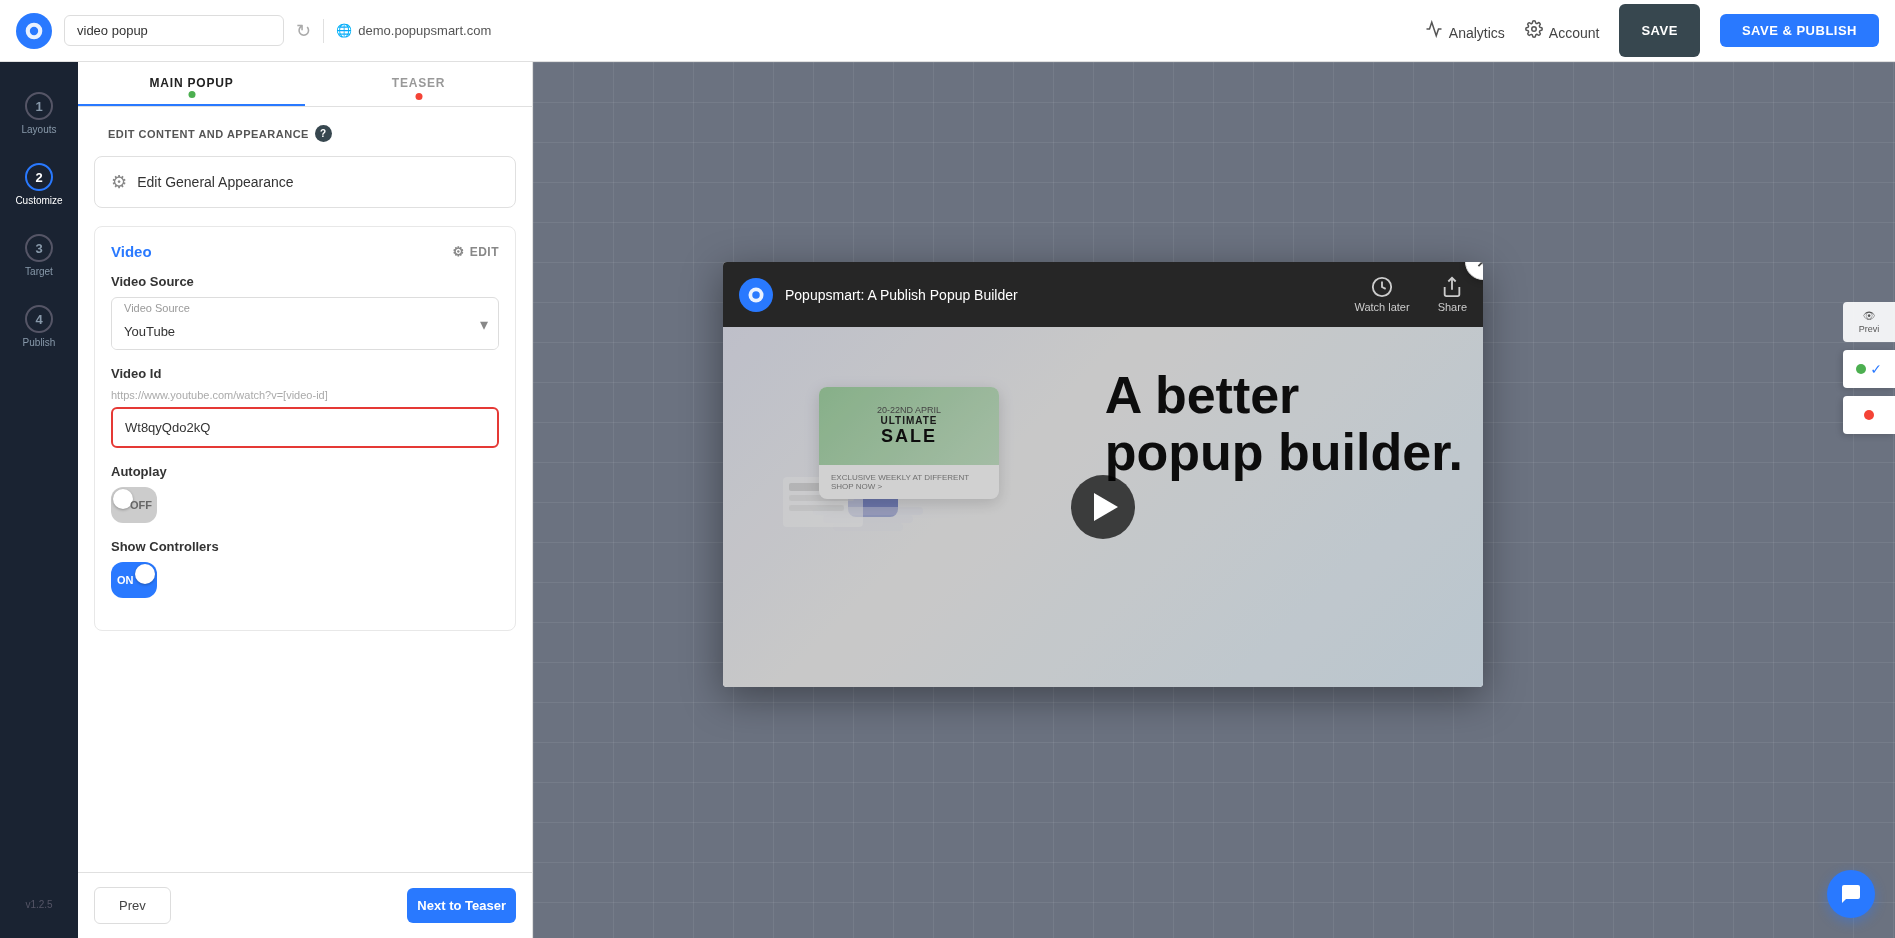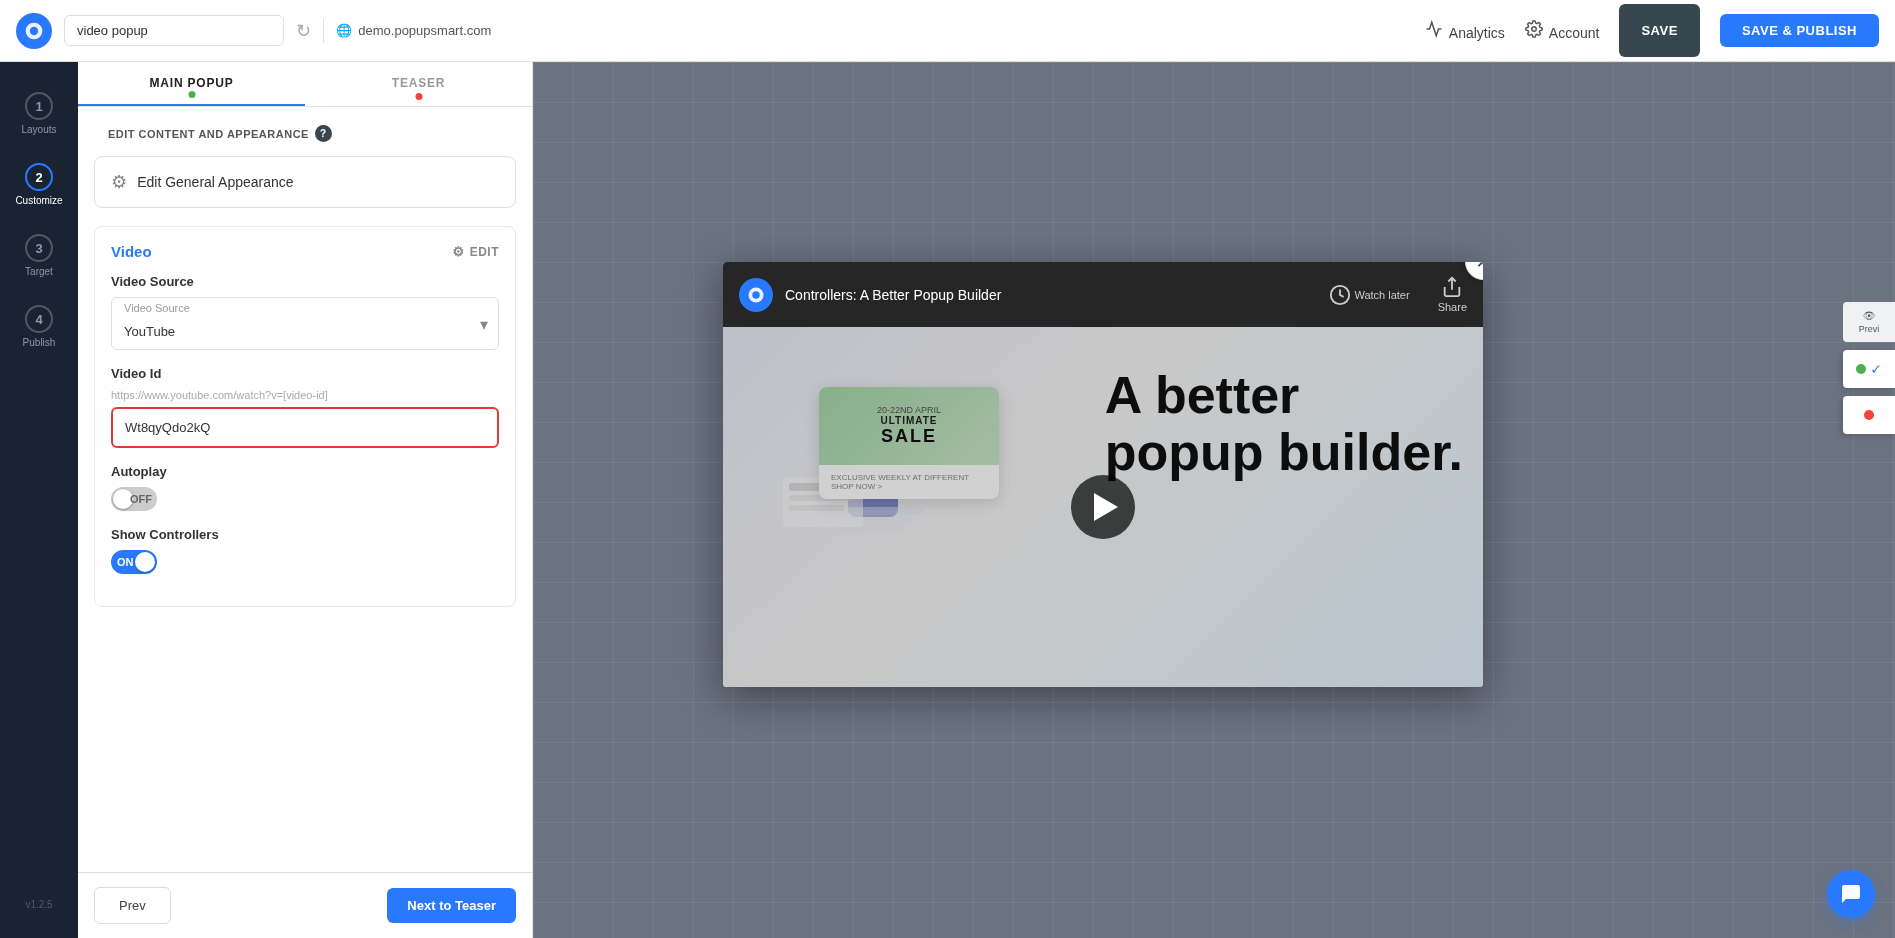--- a/index.html
+++ b/index.html
@@ -274,21 +274,21 @@
       font-size: 13px;
       color: #333;
       outline: none;
     }
 
     .toggle-row {
       display: flex; align-items: center; gap: 10px;
       margin-top: 4px;
     }
     .toggle {
-      width: 46px; height: 24px;
+      width: 46px; height: 36px;
       border-radius: 12px;
       position: relative;
       cursor: pointer;
     }
     .toggle.off { background: #ccc; }
     .toggle.on { background: #2979ff; }
     .toggle-knob {
       width: 20px; height: 20px;
       border-radius: 50%;
       background: white;
@@ -324,21 +324,21 @@
       border-radius: 6px;
       padding: 10px 24px;
       font-size: 13px;
       color: #444;
       cursor: pointer;
     }
     .btn-next {
       background: #2979ff;
       border: none;
       border-radius: 6px;
-      padding: 10px 20px;
+      padding: 10px 10px;
       font-size: 13px;
       color: white;
       font-weight: 600;
       cursor: pointer;
     }
 
     
     .canvas-area {
       flex: 1;
       position: relative;
@@ -375,21 +375,21 @@
       display: flex; align-items: center; justify-content: center;
       flex-shrink: 0;
     }
     .popup-title {
       color: white;
       font-size: 14px;
       font-weight: 500;
       flex: 1;
     }
     .watch-later-btn {
-      display: flex; flex-direction: row; align-items: center;
+      display: flex; flex-direction: column; align-items: center;
       color: #ccc; font-size: 11px; gap: 3px; cursor: pointer;
     }
     .share-btn {
       display: flex; flex-direction: column; align-items: center;
       color: #ccc; font-size: 11px; gap: 3px; cursor: pointer;
       margin-left: 16px;
     }
     .popup-video-area {
       position: relative;
       background: linear-gradient(135deg, #e8eaf6 0%, #f5f5f5 40%, #e3f2fd 100%);
@@ -692,21 +692,21 @@
 
       <div class="popup-close">✕</div>
 
       <div class="popup-header">
         <div class="popup-logo">
           <svg width="18" height="18" viewBox="0 0 24 24">
               <circle cx="12" cy="12" r="10" fill="white" opacity="0.9"></circle>
               <circle cx="12" cy="12" r="5" fill="#2979ff"></circle>
             </svg>
         </div>
-        <span class="popup-title">Controllers: A Better Popup Builder</span>
+        <span class="popup-title">Popupsmart: A Publish Popup Builder</span>
         <div class="watch-later-btn">
           <svg width="22" height="22" viewBox="0 0 24 24" fill="none" stroke="#ccc" stroke-width="2">
               <circle cx="12" cy="12" r="10"></circle>
               <polyline points="12 6 12 12 16 14"></polyline>
             </svg>
           <span>Watch later</span>
         </div>
         <div class="share-btn">
           <svg width="22" height="22" viewBox="0 0 24 24" fill="none" stroke="#ccc" stroke-width="2">
               <path d="M4 12v8a2 2 0 0 0 2 2h12a2 2 0 0 0 2-2v-8"></path>

